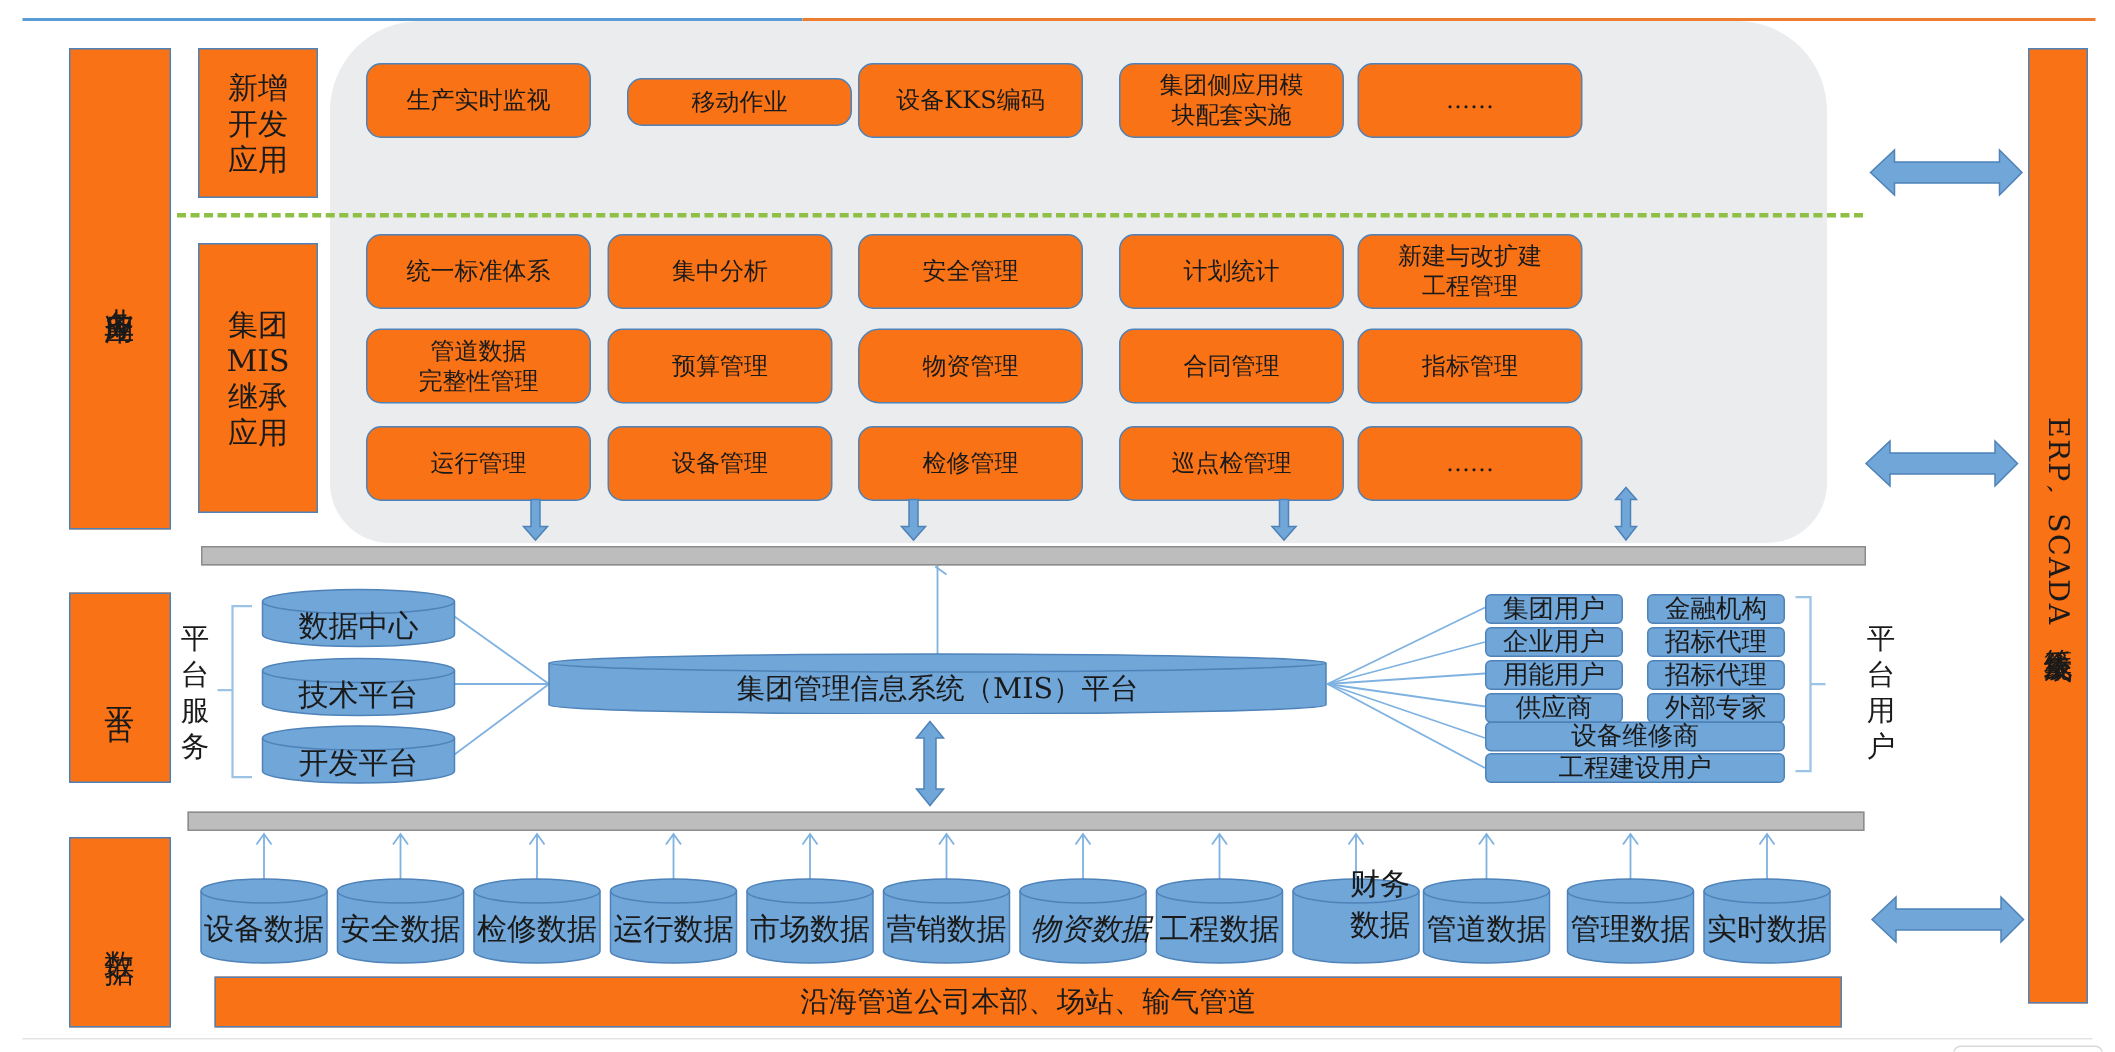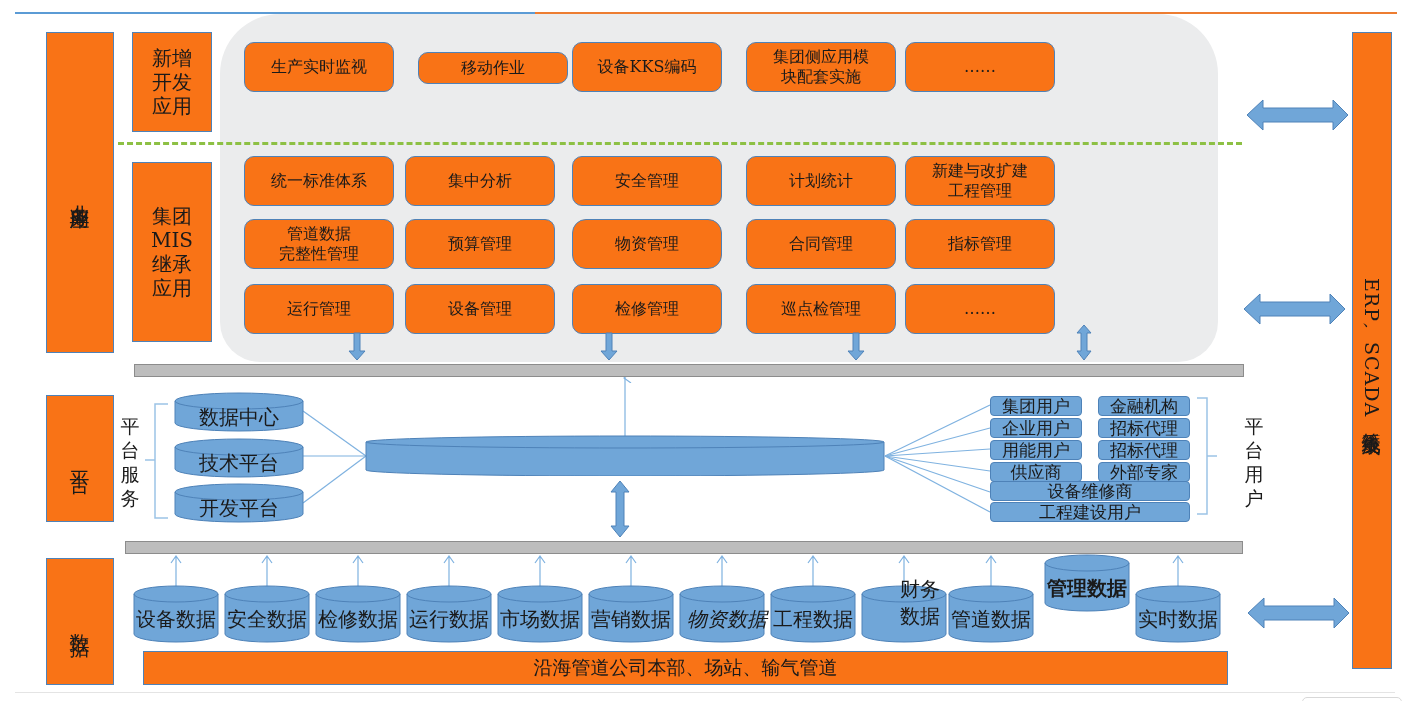--- a/index.html
+++ b/index.html
@@ -162,20 +162,21 @@
       </svg>
       <div class="cylabel" style="top: 16px; height: 18px;">开发平台</div>
     </div>
   </div>
 
 <div class="abs" style="left:365px;top:434px;width:520px;height:42px;">
   <svg width="520" height="42" style="position:absolute;left:0;top:0;">
     <path d="M1,8 A259,6 0 0 1 519,8 V36 A259,6 0 0 1 1,36 Z" fill="#70a6d8" stroke="#4e82b8"></path>
     <path d="M1,8 A259,6 0 0 0 519,8" fill="none" stroke="#4e82b8"></path>
   </svg>
+  <div class="cylabel" style="top:12px;height:26px;font-size:19px;">集团管理信息系统（MIS）平台</div>
 </div>
 
 <div id="users">
     <div class="abs ubox" style="left: 990px; top: 396px; width: 92px; height: 20px;">集团用户</div>
     <div class="abs ubox" style="left: 990px; top: 418px; width: 92px; height: 20px;">企业用户</div>
     <div class="abs ubox" style="left: 990px; top: 440px; width: 92px; height: 20px;">用能用户</div>
     <div class="abs ubox" style="left: 990px; top: 462px; width: 92px; height: 20px;">供应商</div>
     <div class="abs ubox" style="left: 1098px; top: 396px; width: 92px; height: 20px;">金融机构</div>
     <div class="abs ubox" style="left: 1098px; top: 418px; width: 92px; height: 20px;">招标代理</div>
     <div class="abs ubox" style="left: 1098px; top: 440px; width: 92px; height: 20px;">招标代理</div>
@@ -254,21 +255,21 @@
       </svg>
       <div class="cylabel" style="top: 0; height: 36px; padding-left: 39px;">财务数据</div>
     </div>
     <div class="abs" style="left: 948px; top: 585px; width: 86px; height: 58px;">
       <svg width="86" height="58" style="position:absolute;left:0;top:0;">
         <path d="M1,9 A42,8 0 0 1 85,9 V49 A42,8 0 0 1 1,49 Z" fill="#70a6d8" stroke="#4e82b8"></path>
         <path d="M1,9 A42,8 0 0 0 85,9" fill="none" stroke="#4e82b8"></path>
       </svg>
       <div class="cylabel" style="top: 16px; height: 36px;">管道数据</div>
     </div>
-    <div class="abs" style="left: 1044px; top: 554px; width: 86px; height: 58px; font-weight: bold;">
+    <div class="abs" style="left: 1044px; top: 585px; width: 86px; height: 58px;">
       <svg width="86" height="58" style="position:absolute;left:0;top:0;">
         <path d="M1,9 A42,8 0 0 1 85,9 V49 A42,8 0 0 1 1,49 Z" fill="#70a6d8" stroke="#4e82b8"></path>
         <path d="M1,9 A42,8 0 0 0 85,9" fill="none" stroke="#4e82b8"></path>
       </svg>
       <div class="cylabel" style="top: 16px; height: 36px;">管理数据</div>
     </div>
     <div class="abs" style="left: 1135px; top: 585px; width: 86px; height: 58px;">
       <svg width="86" height="58" style="position:absolute;left:0;top:0;">
         <path d="M1,9 A42,8 0 0 1 85,9 V49 A42,8 0 0 1 1,49 Z" fill="#70a6d8" stroke="#4e82b8"></path>
         <path d="M1,9 A42,8 0 0 0 85,9" fill="none" stroke="#4e82b8"></path>

